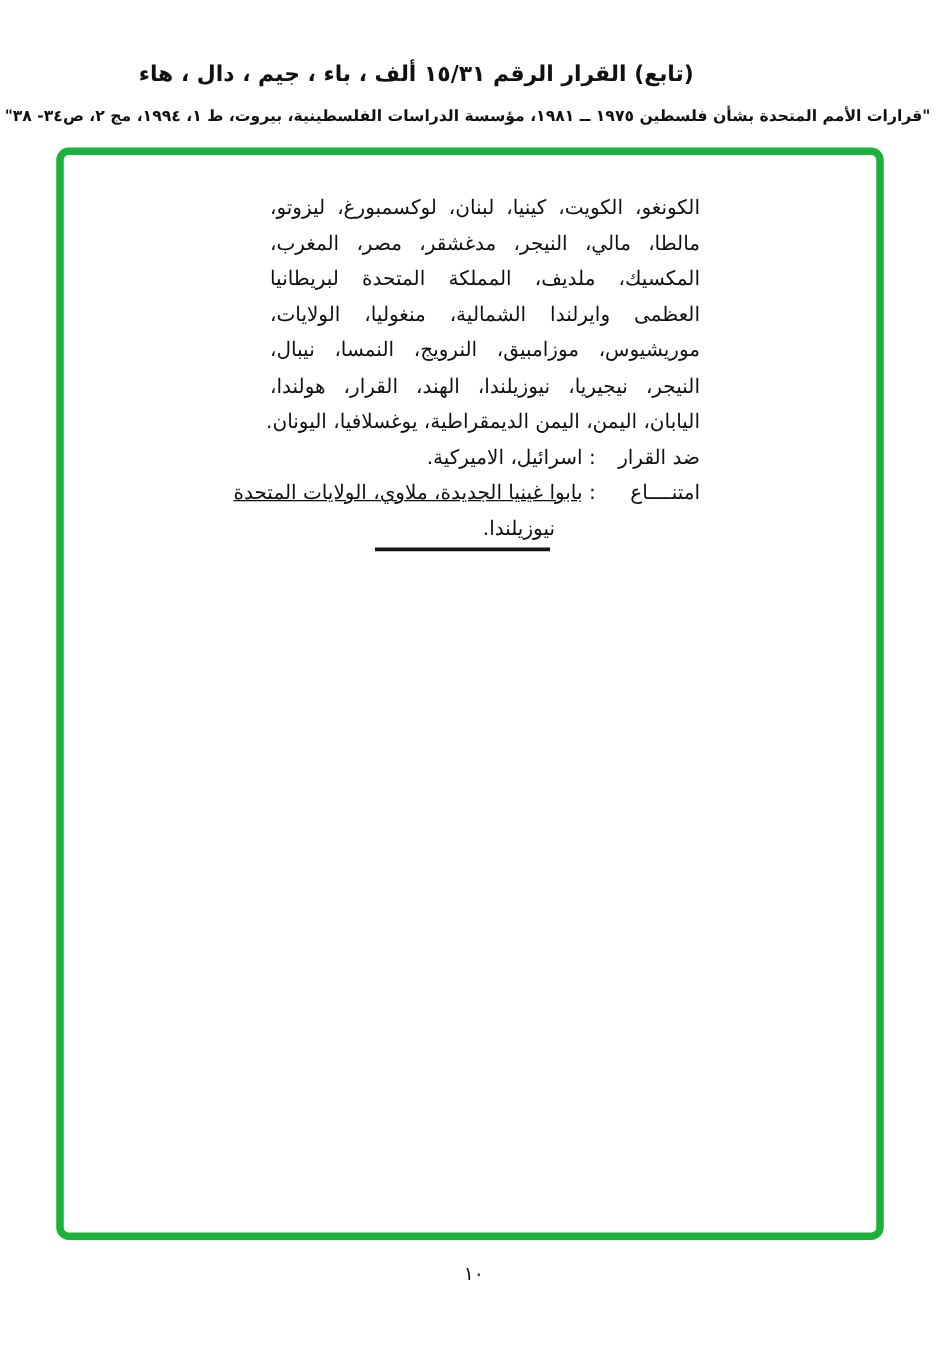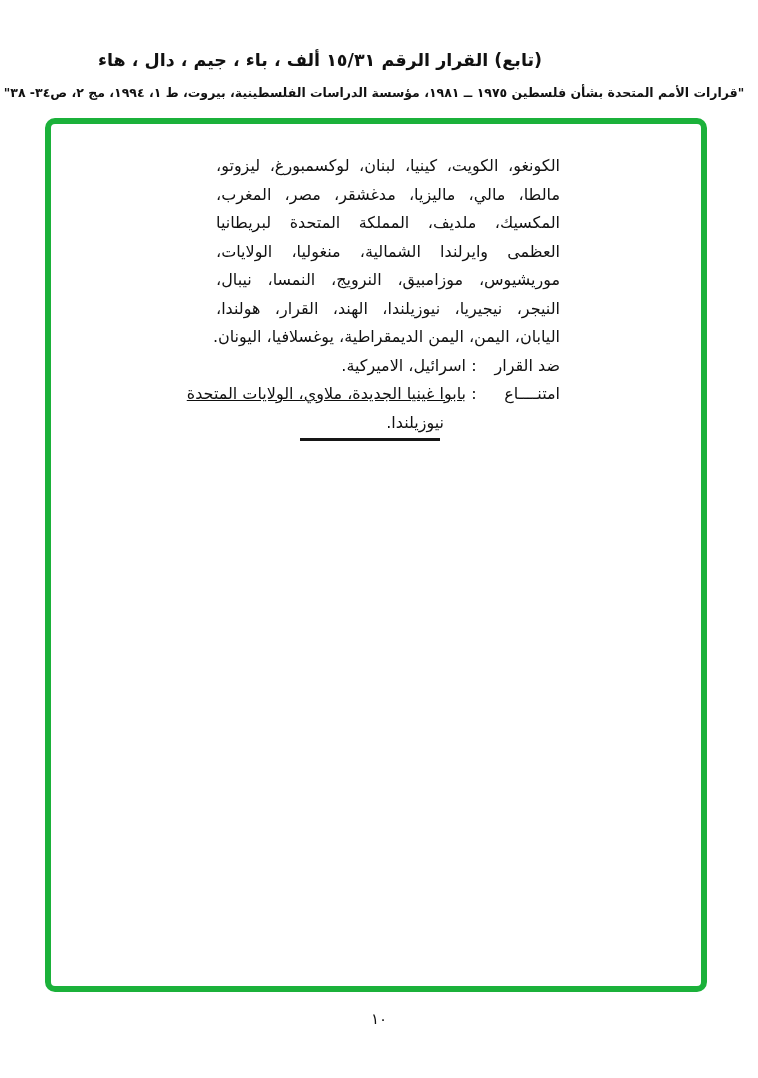--- a/index.html
+++ b/index.html
@@ -6,21 +6,21 @@
   html, body { background: #ffffff; }
   body {
     width: 758px; height: 1078px;
     position: relative;
     font-family: "DejaVu Sans", sans-serif;
     color: #111111;
     overflow: hidden;
   }
   .page-header { position: absolute; top: 0; left: 0; width: 758px; direction: rtl; }
   .doc-title {
-    position: absolute; top: 50px; left: 1px; width: 601px;
+    position: absolute; top: 50px; left: 14px; width: 601px;
     text-align: center;
     font-size: 17.5px; font-weight: bold;
     letter-spacing: 0.2px;
     white-space: nowrap;
     padding-left: 37px;
   }
   .doc-source {
     position: absolute; top: 85px; left: 0; width: 748px;
     text-align: center;
     font-size: 12.5px; font-weight: bold;
@@ -69,21 +69,21 @@
 
 <div class="page-header">
   <div class="doc-title">(تابع) القرار الرقم ١٥/٣١ ألف ، باء ، جيم ، دال ، هاء</div>
   <div class="doc-source">"قرارات الأمم المتحدة بشأن فلسطين ١٩٧٥ ــ ١٩٨١، مؤسسة الدراسات الفلسطينية، بيروت، ط ١، ١٩٩٤، مج ٢، ص٣٤- ٣٨"</div>
 </div>
 
 <div class="content-frame"></div>
 
 <div class="text-block">
   <div class="list-line">الكونغو، الكويت، كينيا، لبنان، لوكسمبورغ، ليزوتو،</div>
-  <div class="list-line">مالطا، مالي، ماليزيا، مدغشقر، مصر، المغرب،</div>
+  <div class="list-line">مالطا، مالي، النيجر، مدغشقر، مصر، المغرب،</div>
   <div class="list-line">المكسيك، ملديف، المملكة المتحدة لبريطانيا</div>
   <div class="list-line">العظمى وايرلندا الشمالية، منغوليا، الولايات،</div>
   <div class="list-line">موريشيوس، موزامبيق، النرويج، النمسا، نيبال،</div>
   <div class="list-line">النيجر، نيجيريا، نيوزيلندا، الهند، القرار، هولندا،</div>
   <div class="list-line">اليابان، اليمن، اليمن الديمقراطية، يوغسلافيا، اليونان.</div>
 
   <div class="vote-row">
     <span class="vote-label">ضد القرار</span>
     <span class="vote-colon">:</span>
     <span class="vote-value">اسرائيل، الاميركية.</span>

